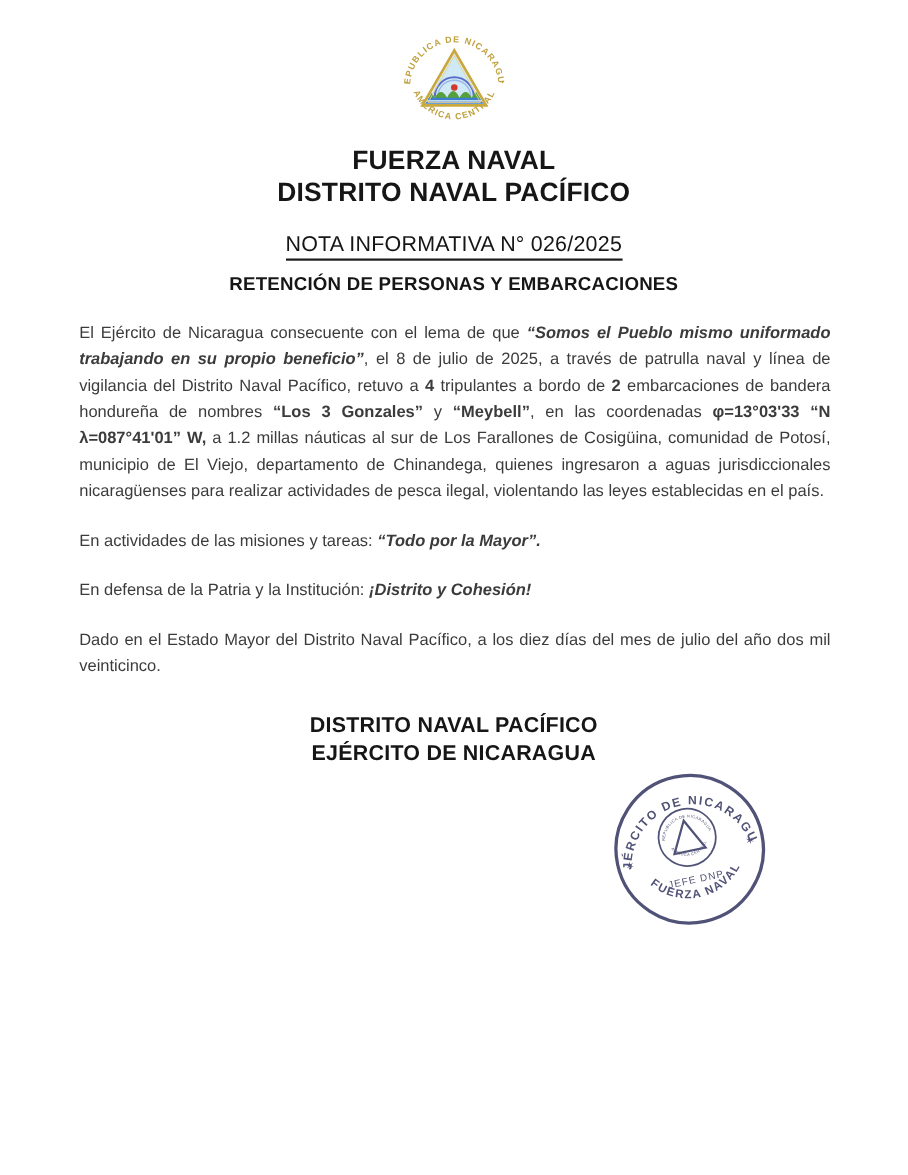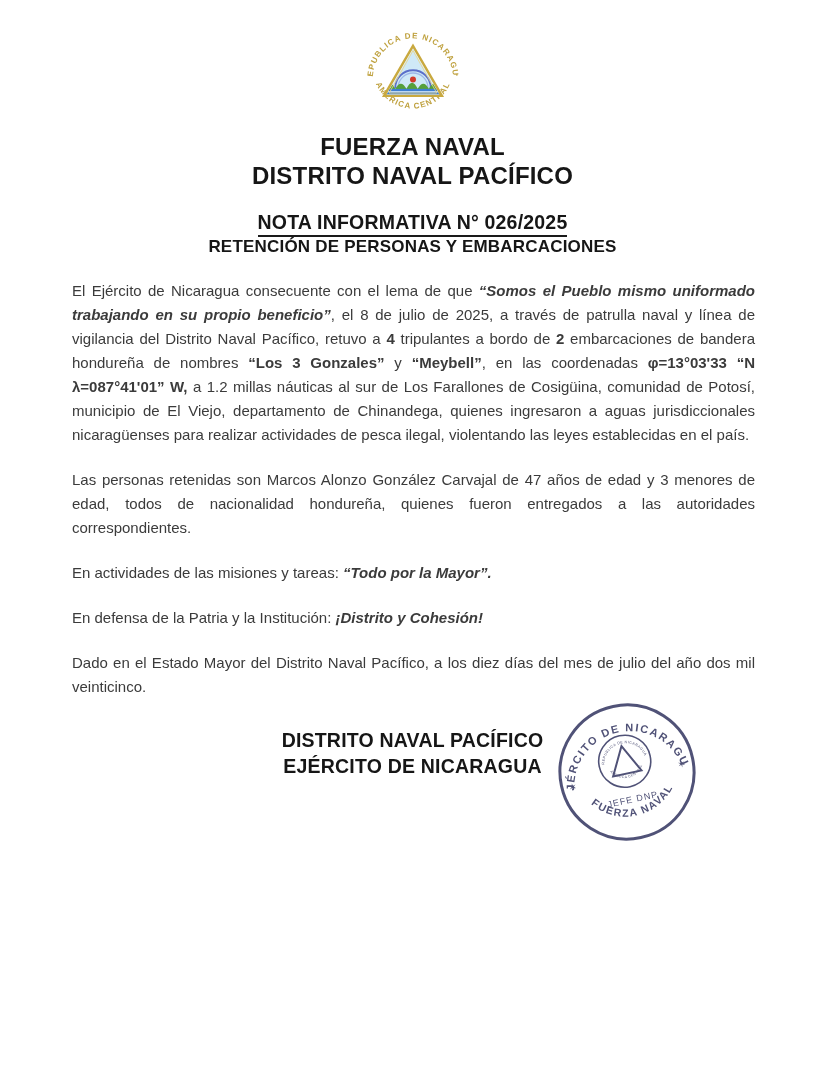--- a/index.html
+++ b/index.html
@@ -14,26 +14,26 @@
   .emblem-wrap{display:flex;justify-content:center;padding-top:26px;}
   .org-title{
     margin-top:12px;
     text-align:center;
     font-size:24px;font-weight:bold;color:#161616;
     line-height:29px;letter-spacing:.2px;
   }
   .note-title-row{text-align:center;margin-top:21px;}
   .note-title{
     display:inline-block;
-    font-size:19.5px;font-weight:bold;color:#161616;
+    font-size:19.5px;font-weight:normal;color:#161616;
     border-bottom:2px solid #1a1a1a;padding-bottom:1px;
     letter-spacing:.2px;
   }
   .subject{
-    text-align:center;margin-top:0;
+    text-align:center;margin-top:12px;
     font-size:17px;font-weight:bold;color:#161616;letter-spacing:.2px;
   }
   .body-col{
     margin:22px 70px 18px 72px;
   }
   p.body-par{
     margin:0 0 21px 0;
     font-size:15px;line-height:24px;
     text-align:justify;
     color:#3b3b3b;
@@ -99,21 +99,20 @@
   </div>
 
   <div class="note-title-row">
     <span class="note-title">NOTA INFORMATIVA N° 026/2025</span>
   </div>
 
   <div class="subject">RETENCIÓN DE PERSONAS Y EMBARCACIONES</div>
 
   <div class="body-col">
     <p class="body-par"><span>El Ejército de Nicaragua consecuente con el lema de que </span><span style="font-weight: bold; font-style: italic;">“Somos el Pueblo mismo uniformado trabajando en su propio beneficio”</span><span>, el 8 de julio de 2025, a través de patrulla naval y línea de vigilancia del Distrito Naval Pacífico, retuvo a </span><span style="font-weight: bold;">4</span><span> tripulantes a bordo de </span><span style="font-weight: bold;">2</span><span> embarcaciones de bandera hondureña de nombres </span><span style="font-weight: bold;">“Los 3 Gonzales”</span><span> y </span><span style="font-weight: bold;">“Meybell”</span><span>, en las coordenadas </span><span style="font-weight: bold;">φ=13°03'33 “N λ=087°41'01” W,</span><span> a 1.2 millas náuticas al sur de Los Farallones de Cosigüina, comunidad de Potosí, municipio de El Viejo, departamento de Chinandega, quienes ingresaron a aguas jurisdiccionales nicaragüenses para realizar actividades de pesca ilegal, violentando las leyes establecidas en el país.</span></p>
-    <p class="body-par"><span>Las personas retenidas son Marcos Alonzo González Carvajal de 47 años de edad y 3 menores de edad, todos de nacionalidad hondureña, quienes fueron entregados a las autoridades correspondientes.</span></p>
     <p class="body-par"><span>En actividades de las misiones y tareas: </span><span style="font-weight: bold; font-style: italic;">“Todo por la Mayor”.</span></p>
     <p class="body-par"><span>En defensa de la Patria y la Institución: </span><span style="font-weight: bold; font-style: italic;">¡Distrito y Cohesión!</span></p>
     <p class="body-par"><span>Dado en el Estado Mayor del Distrito Naval Pacífico, a los diez días del mes de julio del año dos mil veinticinco.</span></p>
   </div>
 
   <div class="sig-block">
     <div>DISTRITO NAVAL PACÍFICO</div>
     <div>EJÉRCITO DE NICARAGUA</div>
   </div>
 

